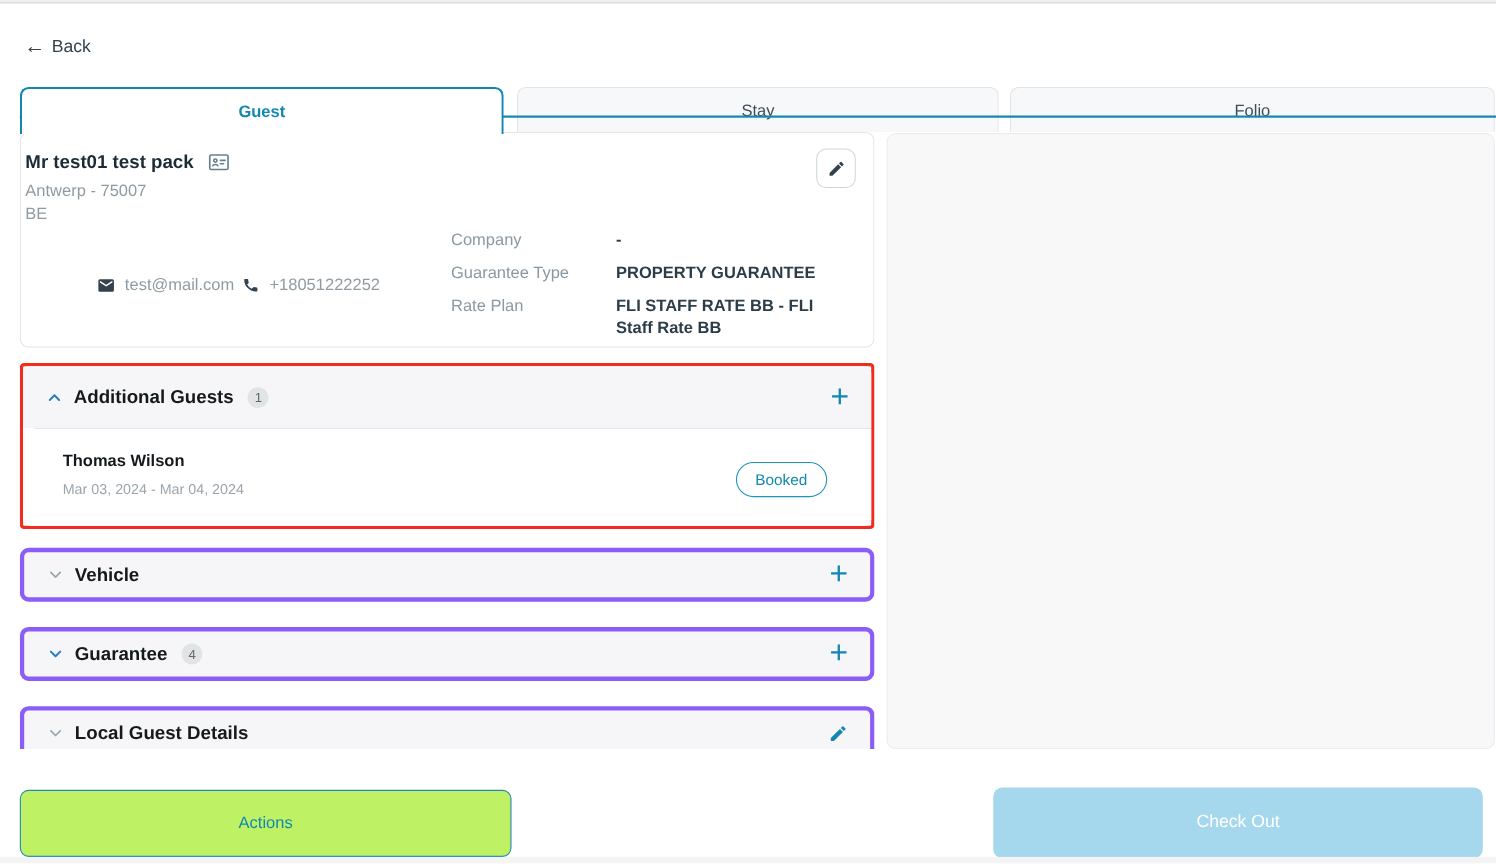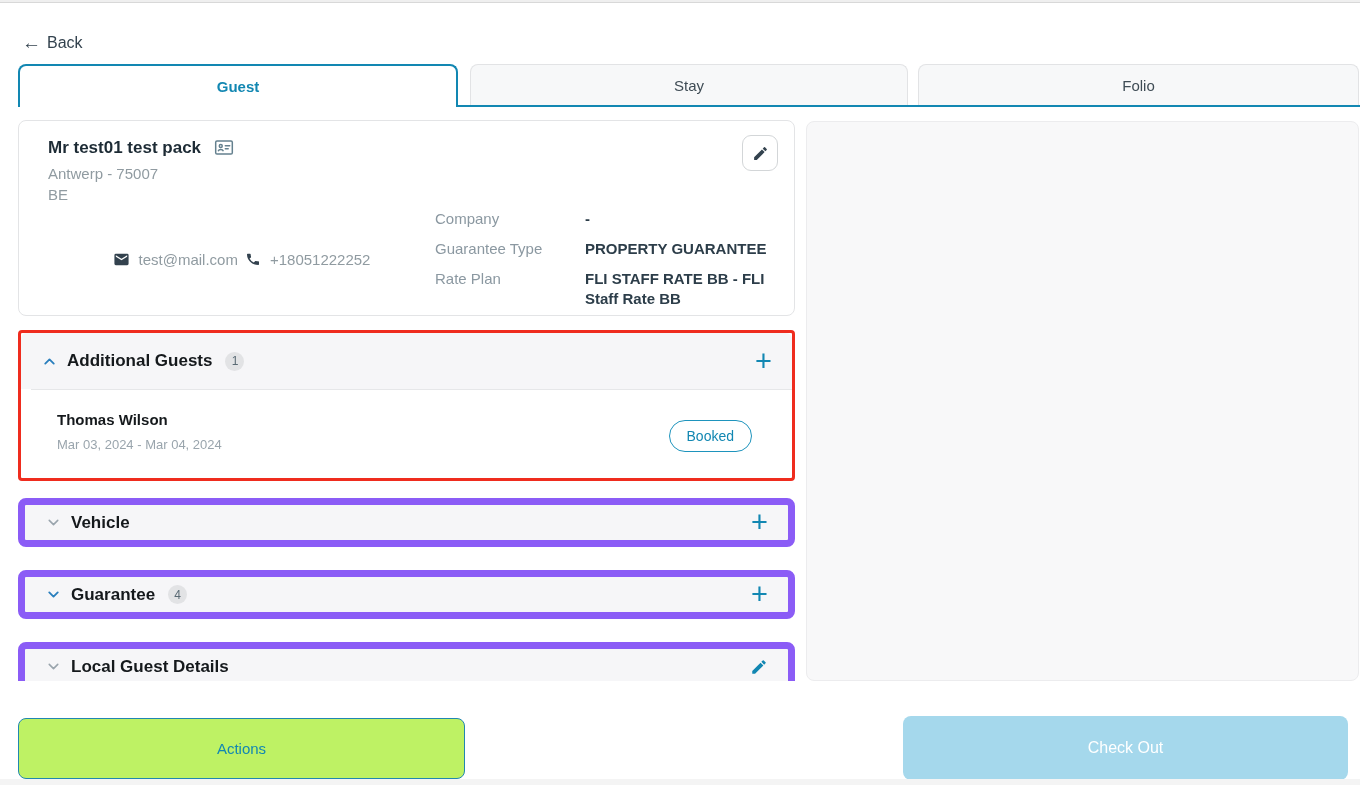--- a/index.html
+++ b/index.html
@@ -8,32 +8,32 @@
 
   
   .topbar { position:absolute; top:0; left:0; width:1360px; height:3px; background:#efefef; border-bottom:1px solid #d8d8d8; }
 
   
   .back { position:absolute; left:22px; top:33px; display:flex; align-items:center; gap:6px; font-size:16px; color:#33424e; cursor:pointer; }
   .back .arrow { font-size:19px; line-height:1; }
 
   
   .tab-underline { position:absolute; left:18px; right:0; top:105px; height:2px; background:#1287b2; z-index:1; }
-  .tab { position:absolute; top:64px; height:41px; display:flex; align-items:center; justify-content:center; font-size:15px; border-radius:8px 8px 0 0; cursor:pointer; }
+  .tab { position:absolute; top:79px; height:41px; display:flex; align-items:center; justify-content:center; font-size:15px; border-radius:8px 8px 0 0; cursor:pointer; }
   .tab.inactive { background:#f7f8f9; border:1px solid #e2e3e5; border-bottom:none; color:#3f4c55; }
   .tab.active { height:43px; background:#ffffff; border:2px solid #1287b2; border-bottom:none; color:#1287b2; font-weight:bold; z-index:2; }
   .tab-guest { left:18px; width:440px; }
   .tab-stay  { left:470px; width:438px; }
   .tab-folio { left:918px; width:441px; }
 
   
   .left-col { position:absolute; left:18px; top:120px; width:777px; height:561px; overflow:hidden; }
 
   
-  .guest-card { position:relative; height:196px; background:#fff; border:1px solid #e3e4e6; border-radius:8px; padding:16px 18px 14px 29px; margin-bottom:14px; display:flex; flex-direction:column; }
+  .guest-card { position:relative; height:196px; background:#fff; border:1px solid #e3e4e6; border-radius:8px; padding:16px 18px 14px 4px; margin-bottom:14px; display:flex; flex-direction:column; }
   .name-row { display:flex; align-items:center; gap:10px; }
   .guest-name { font-size:17px; font-weight:bold; color:#1d2b35; }
   .idcard-icon { color:#64808e; display:flex; }
   .edit-btn { position:absolute; right:16px; top:14px; width:36px; height:36px; border:1px solid #d3d6d8; border-radius:9px; background:#fff; display:flex; align-items:center; justify-content:center; color:#33424e; cursor:pointer; }
   .addr { color:#909ba1; font-size:15px; margin-top:7px; }
   .addr2 { color:#909ba1; font-size:15px; margin-top:4px; }
   .card-bottom { display:flex; flex:1; margin-top:6px; }
   .contact-col { width:387px; display:flex; flex-direction:row; justify-content:center; gap:7px; }
   .contact-row { display:flex; align-items:center; gap:9px; color:#909ba1; font-size:15px; }
   .contact-row .cicon { color:#33424e; display:flex; }
@@ -54,21 +54,21 @@
   .chev { display:flex; flex:none; }
   .chev.blue { color:#2a7fbd; }
   .chev.gray { color:#9aa5ad; }
   .ag-divider { height:1px; background:#e6e7e9; margin:0 0 0 10px; }
   .ag-row { background:#fff; padding:21px 40px 26px 36px; display:flex; align-items:flex-end; }
   .ag-name { font-size:15px; font-weight:bold; color:#15191c; }
   .ag-dates { font-size:13px; color:#9aa5ad; margin-top:9px; }
   .status-pill { margin-left:auto; border:1px solid #1e94bd; color:#1287b2; border-radius:16px; padding:7px 17px; font-size:14px; background:#fff; }
 
   
-  .collapsed { height:49px; background:#f6f6f8; border:7px solid #8b5cf6; border-radius:8px; display:flex; align-items:center; padding:0 20px; margin-bottom:23px; cursor:pointer; }
+  .collapsed { height:49px; background:#f6f6f8; border:4px solid #8b5cf6; border-radius:8px; display:flex; align-items:center; padding:0 20px; margin-bottom:23px; cursor:pointer; }
   .edit-pencil-blue { margin-left:auto; color:#1287b2; display:flex; cursor:pointer; }
 
   
   .right-panel { position:absolute; left:806px; top:121px; width:553px; height:560px; background:#f8f8f9; border:1px solid #ececee; border-radius:8px; }
 
   
   .actions-btn { position:absolute; left:18px; top:718px; width:447px; height:61px; background:#bef264; border:1px solid #2187b0; border-radius:8px; color:#1287b2; font-size:15px; display:flex; align-items:center; justify-content:center; cursor:pointer; }
   .checkout-btn { position:absolute; left:903px; top:716px; width:445px; height:64px; background:#a5d8ec; border:none; border-radius:8px; color:#ffffff; font-size:16px; display:flex; align-items:center; justify-content:center; cursor:default; }
   .bottom-strip { position:absolute; left:0; bottom:0; width:1360px; height:6px; background:#f4f4f4; }
 </style>

